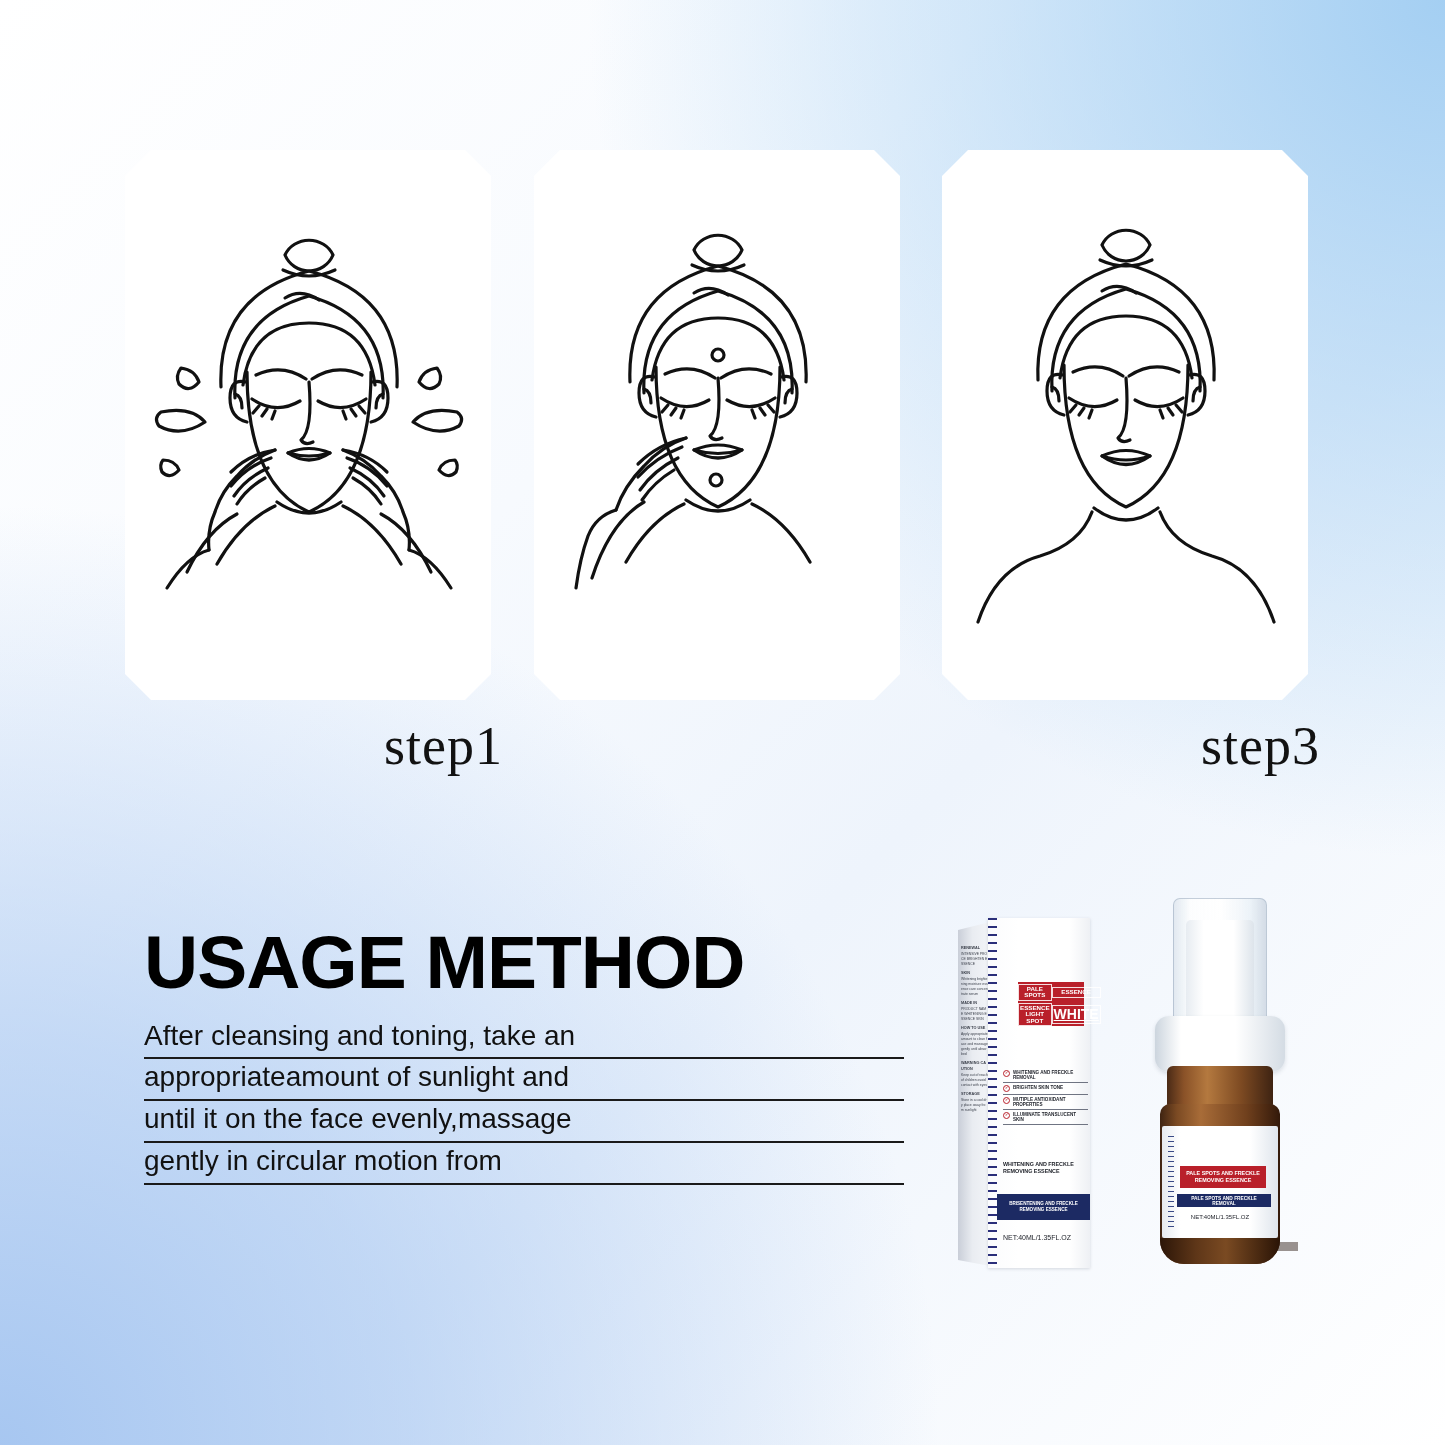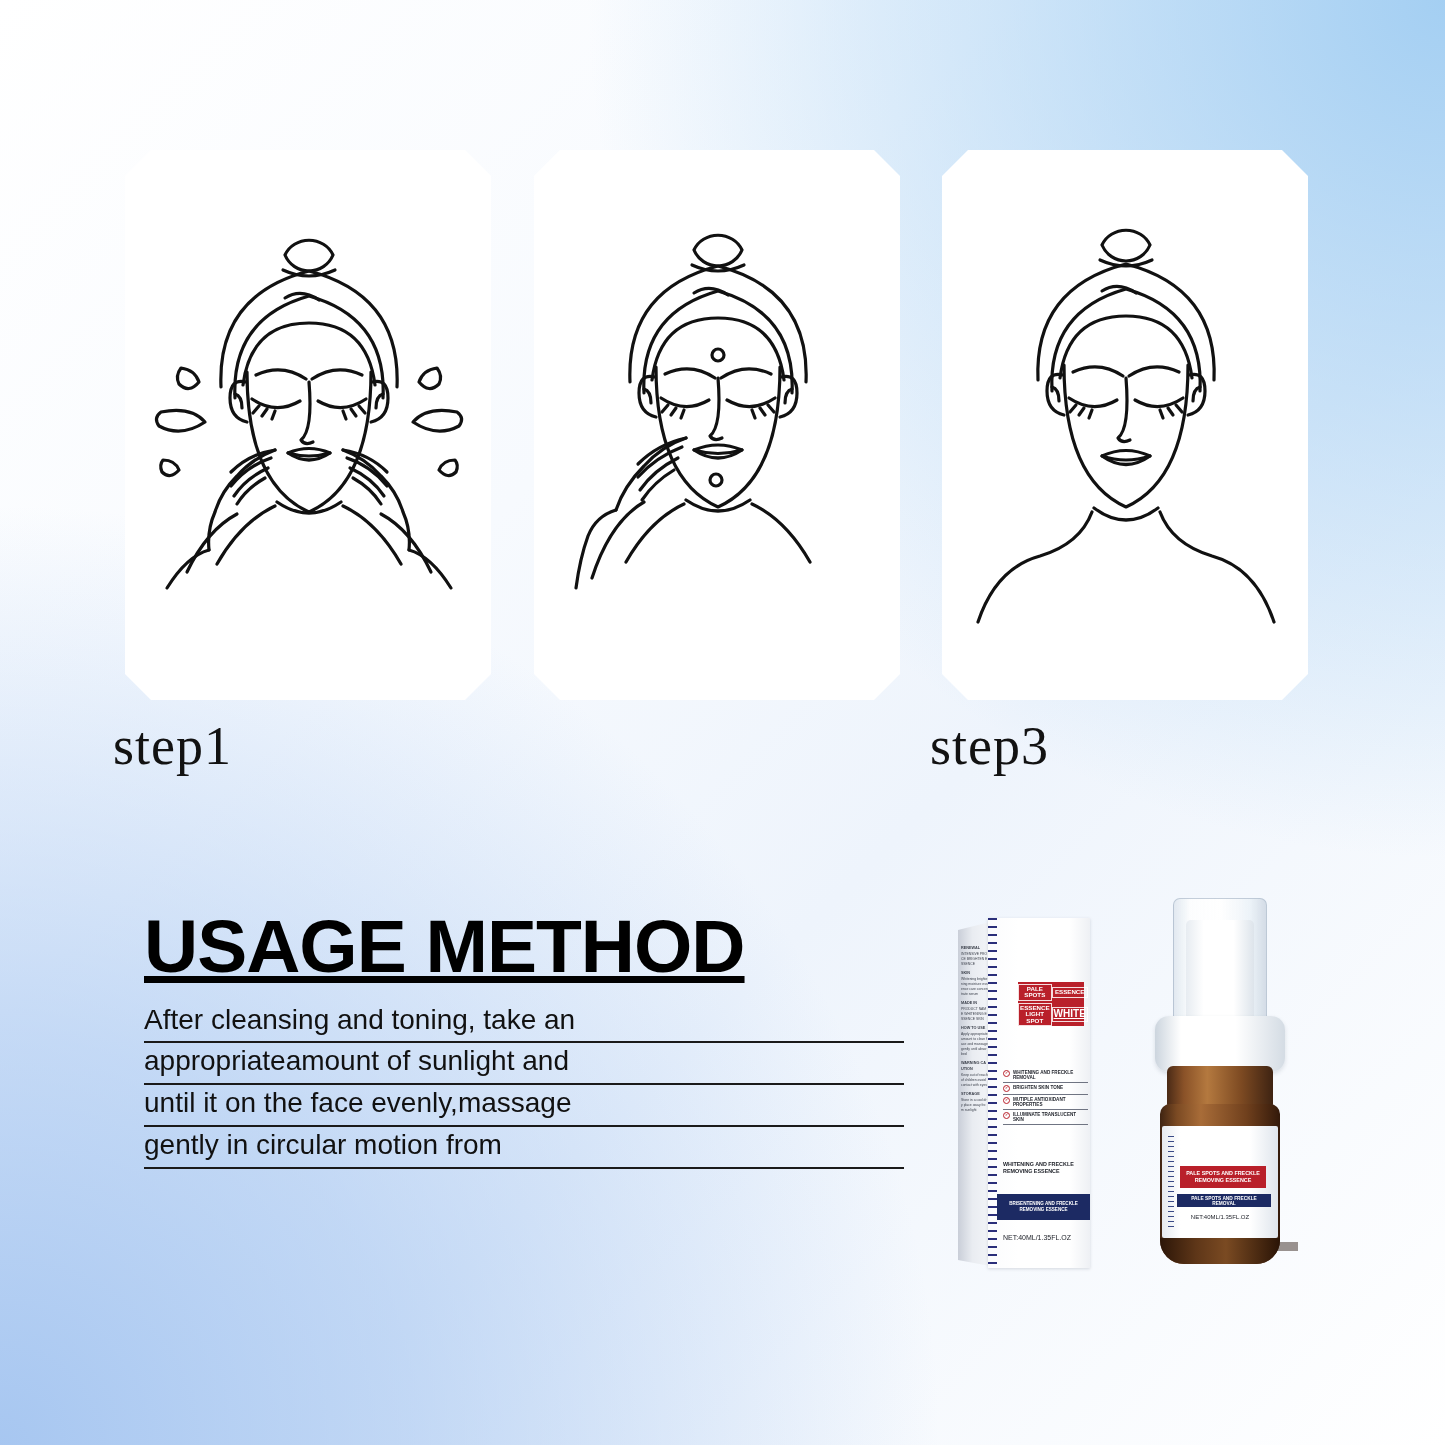--- a/index.html
+++ b/index.html
@@ -52,43 +52,42 @@
     -webkit-clip-path: polygon(26px 0, calc(100% - 26px) 0, 100% 26px, 100% calc(100% - 26px), calc(100% - 26px) 100%, 26px 100%, 0 calc(100% - 26px), 0 26px);
     clip-path: polygon(26px 0, calc(100% - 26px) 0, 100% 26px, 100% calc(100% - 26px), calc(100% - 26px) 100%, 26px 100%, 0 calc(100% - 26px), 0 26px);
   }
   .step-card svg { display: block; width: 100%; height: 100%; }
 
   .step-label {
     position: absolute;
     top: 565px;
     left: 0;
     width: 390px;
-    text-align: left;
+    text-align: right;
     font-family: "Liberation Serif", serif;
     font-size: 54px;
     color: #121212;
     letter-spacing: 1px;
   }
 
   
   .usage-block {
     position: absolute;
     left: 144px;
     top: 910px;
     width: 760px;
   }
   .usage-title {
     font-family: "Liberation Sans", sans-serif;
     font-weight: bold;
     font-size: 75px;
     line-height: 0.98;
     letter-spacing: -1px;
     color: #000000;
-    margin: 0 0 18px 0;
-    text-decoration: underline;
+    margin: 16px 0 18px 0;
   }
   .usage-body {
     font-family: "Liberation Sans", sans-serif;
     font-size: 28px;
     line-height: 1.32;
     color: #111111;
     margin: 0;
   }
   .usage-body span.ln {
     display: block;
@@ -149,21 +148,21 @@
     grid-template-columns: 1fr 1fr;
     grid-template-rows: 1fr 1fr;
     font-size: 6.2px;
     font-weight: bold;
     text-align: center;
     align-items: center;
     line-height: 1.05;
     box-sizing: border-box;
   }
   .box-red-label > div { border: 0.6px solid rgba(255,255,255,0.85); padding: 1px; }
-  .box-red-label .big { font-size: 10px; text-decoration: underline; }
+  .box-red-label .big { font-size: 14px; text-decoration: underline; }
   .box-feat {
     position: absolute;
     left: 15px; top: 150px;
     width: 85px;
   }
   .box-feat .fi {
     display: flex;
     align-items: flex-start;
     gap: 2.5px;
     border-bottom: 0.6px solid #6f7482;

